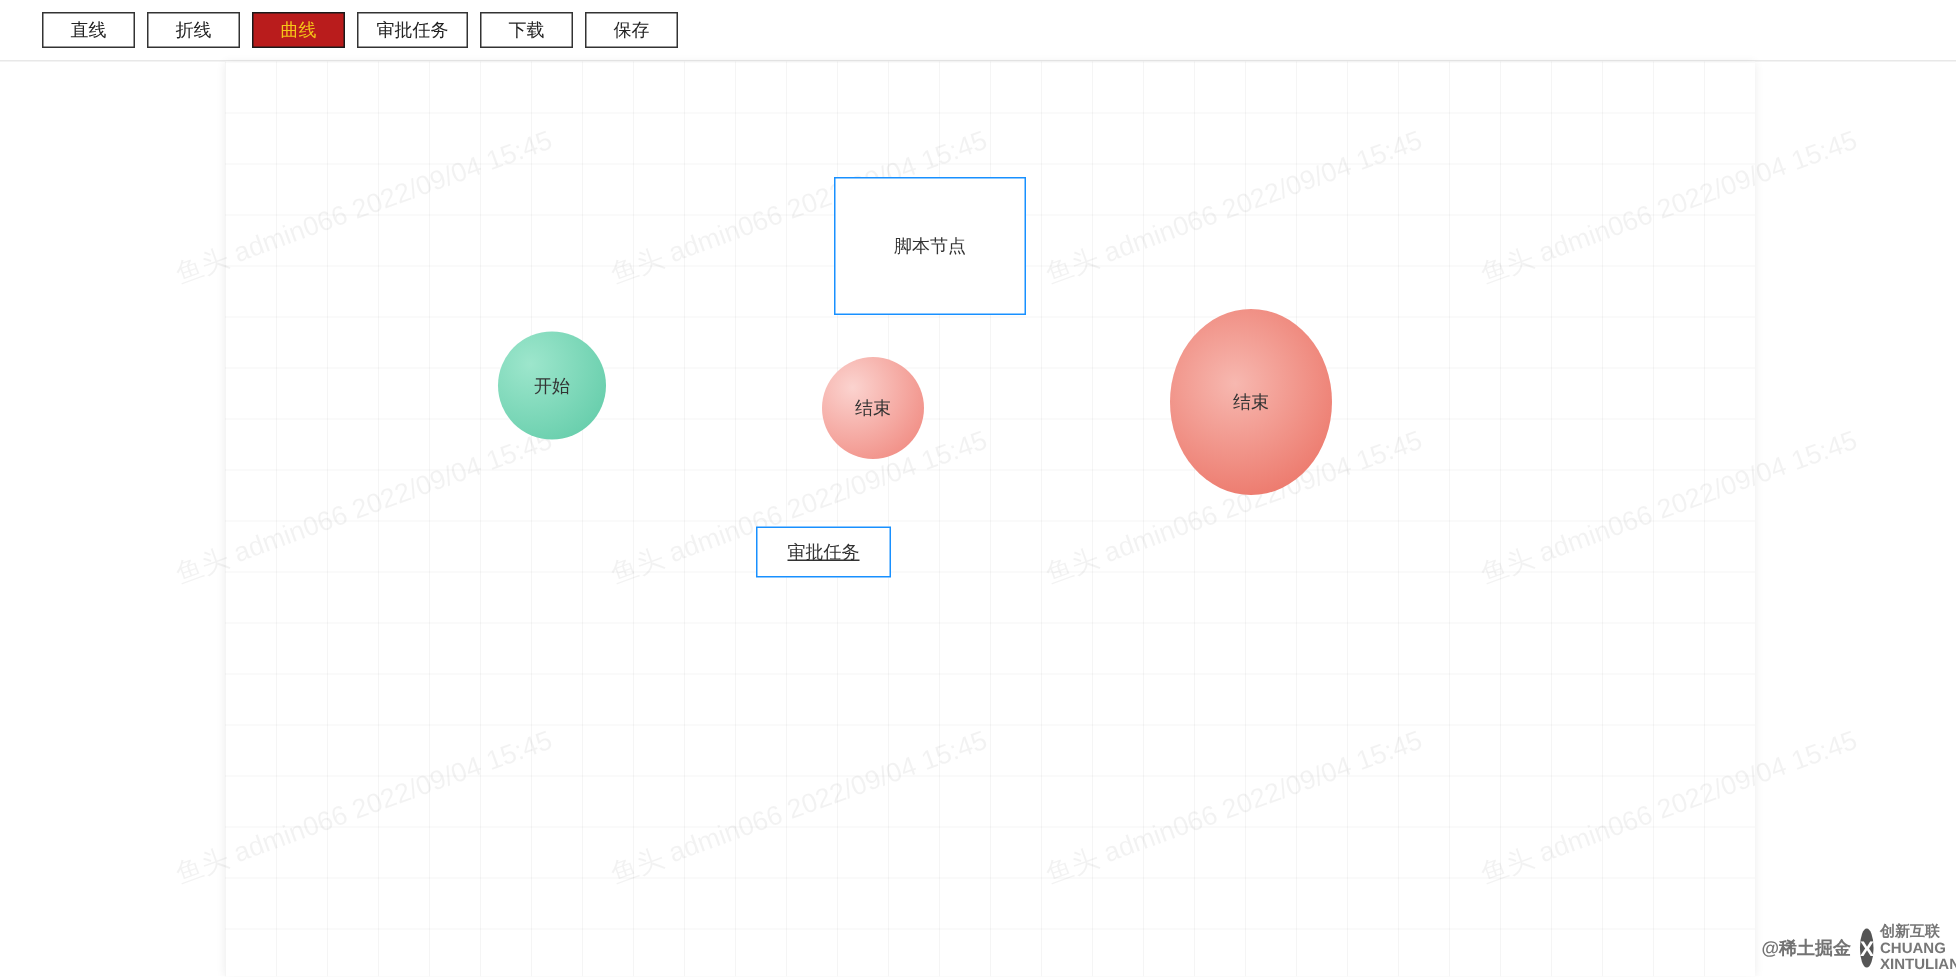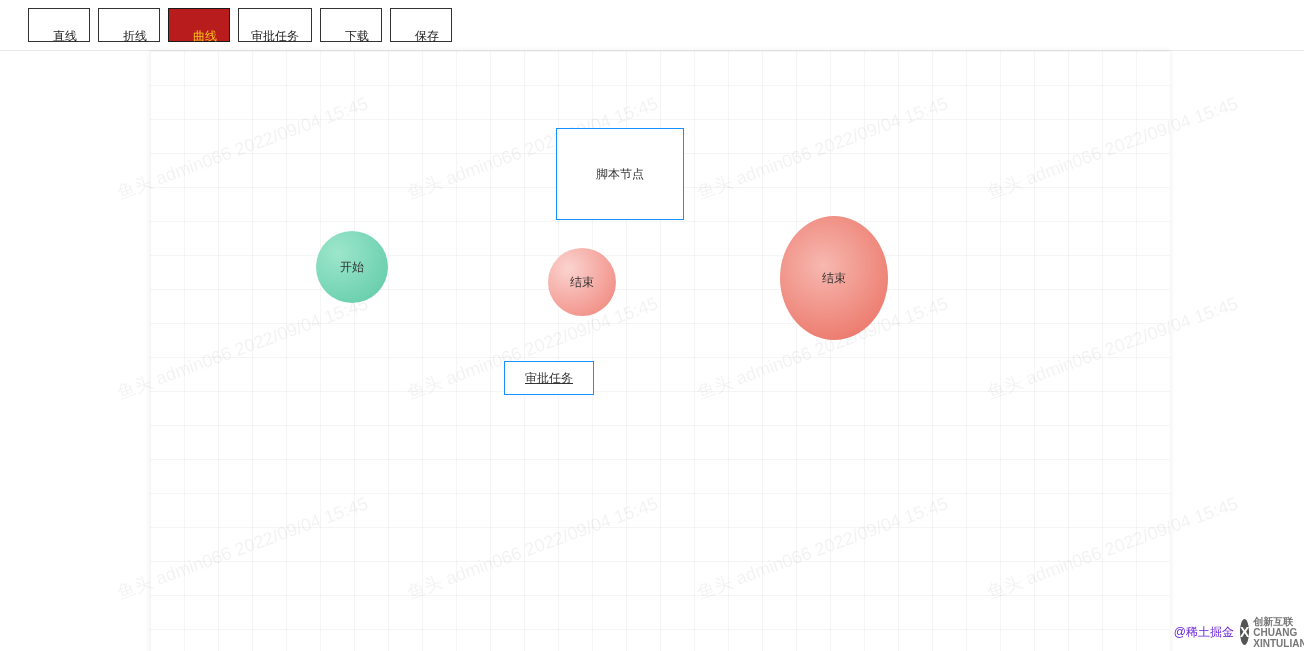--- a/index.html
+++ b/index.html
@@ -15,27 +15,27 @@
   display: flex;
   gap: 8px;
   padding: 8px 28px;
   border-bottom: 1px solid #e8e8e8;
   background: #fff;
 }
 .tool-btn {
   min-width: 62px;
   height: 24px;
   line-height: 22px;
-  text-align: right;
+  text-align: center;
   font-size: 12px;
   border: 1px solid #333;
   background: #fff;
   color: #222;
   cursor: pointer;
-  padding: 16px 12px;
+  padding: 0 12px;
 }
 .tool-btn.active {
   background: #b91c1c;
   color: #f5c518;
   border-color: #1a1a1a;
 }
 .canvas-area {
   position: relative;
   margin: 0 auto;
   width: 1020px;
@@ -65,38 +65,39 @@
   cursor: move;
 }
 .rect-node {
   border: 1px solid #1890ff;
   background: #fff;
 }
 .script-node { left: 406px; top: 77px; width: 128px; height: 92px; }
 .approval-node { left: 354px; top: 310px; width: 90px; height: 34px; text-decoration: underline; }
 .circle-node { border-radius: 50%; }
 .start-node {
-  left: 166px; top: 180px; width: 72px; height: 72px;
+  left: 182px; top: 180px; width: 72px; height: 72px;
   background: radial-gradient(circle at 30% 30%, #9de6cc, #5cc9a5);
 }
 .end-node1 {
   left: 398px; top: 197px; width: 68px; height: 68px;
   background: radial-gradient(circle at 30% 30%, #fbd3cf, #ef8076);
 }
 .end-node2 {
   left: 630px; top: 165px; width: 108px; height: 124px;
   border-radius: 50%;
   background: radial-gradient(circle at 40% 40%, #f7b8b0, #ea6a5c);
 }
 .credit {
   position: absolute;
   bottom: 10px;
   right: 70px;
   font-size: 12px;
-  color: #6d28d9;
+  color: #737373;
+  font-weight: bold;
 }
 .logo {
   position: absolute;
   bottom: 4px;
   right: 6px;
   width: 58px;
   height: 30px;
   display: flex;
   align-items: center;
   gap: 4px;

